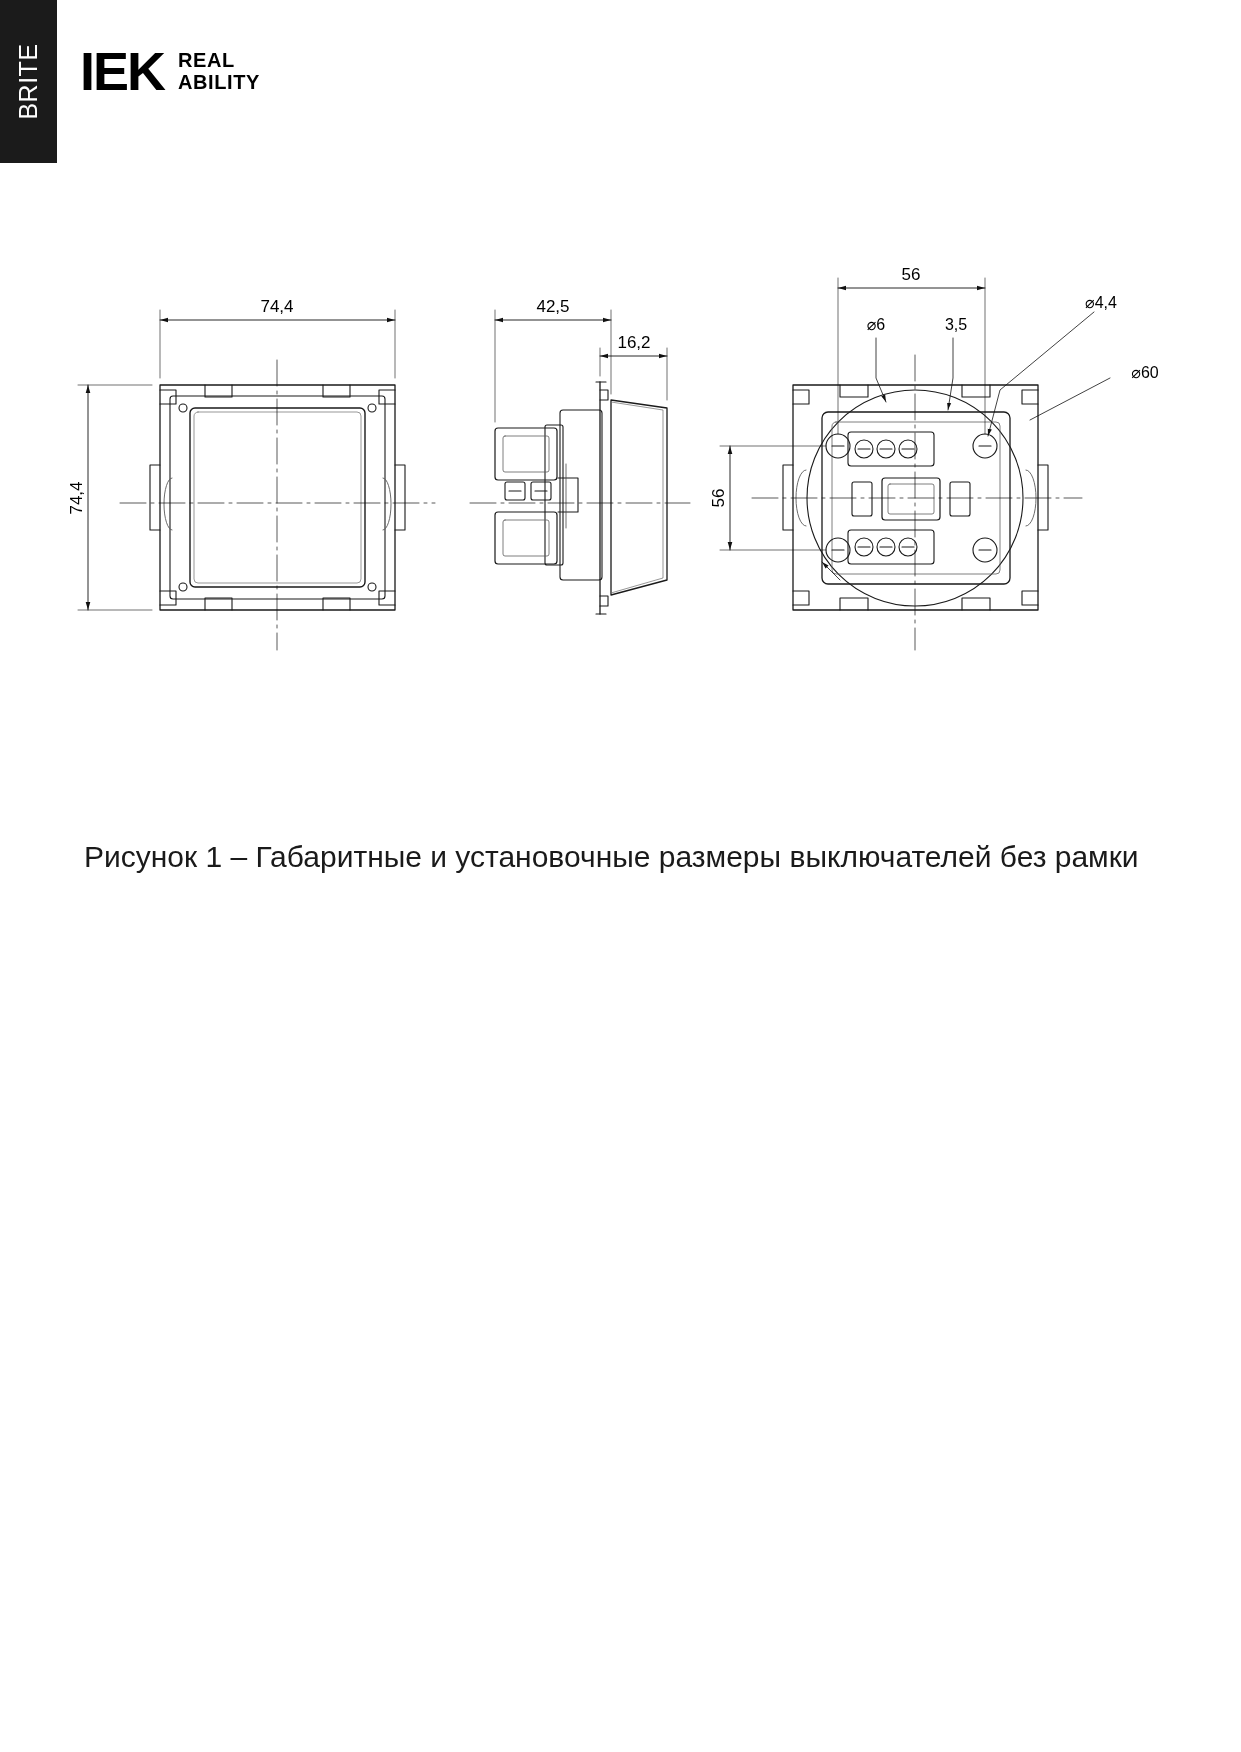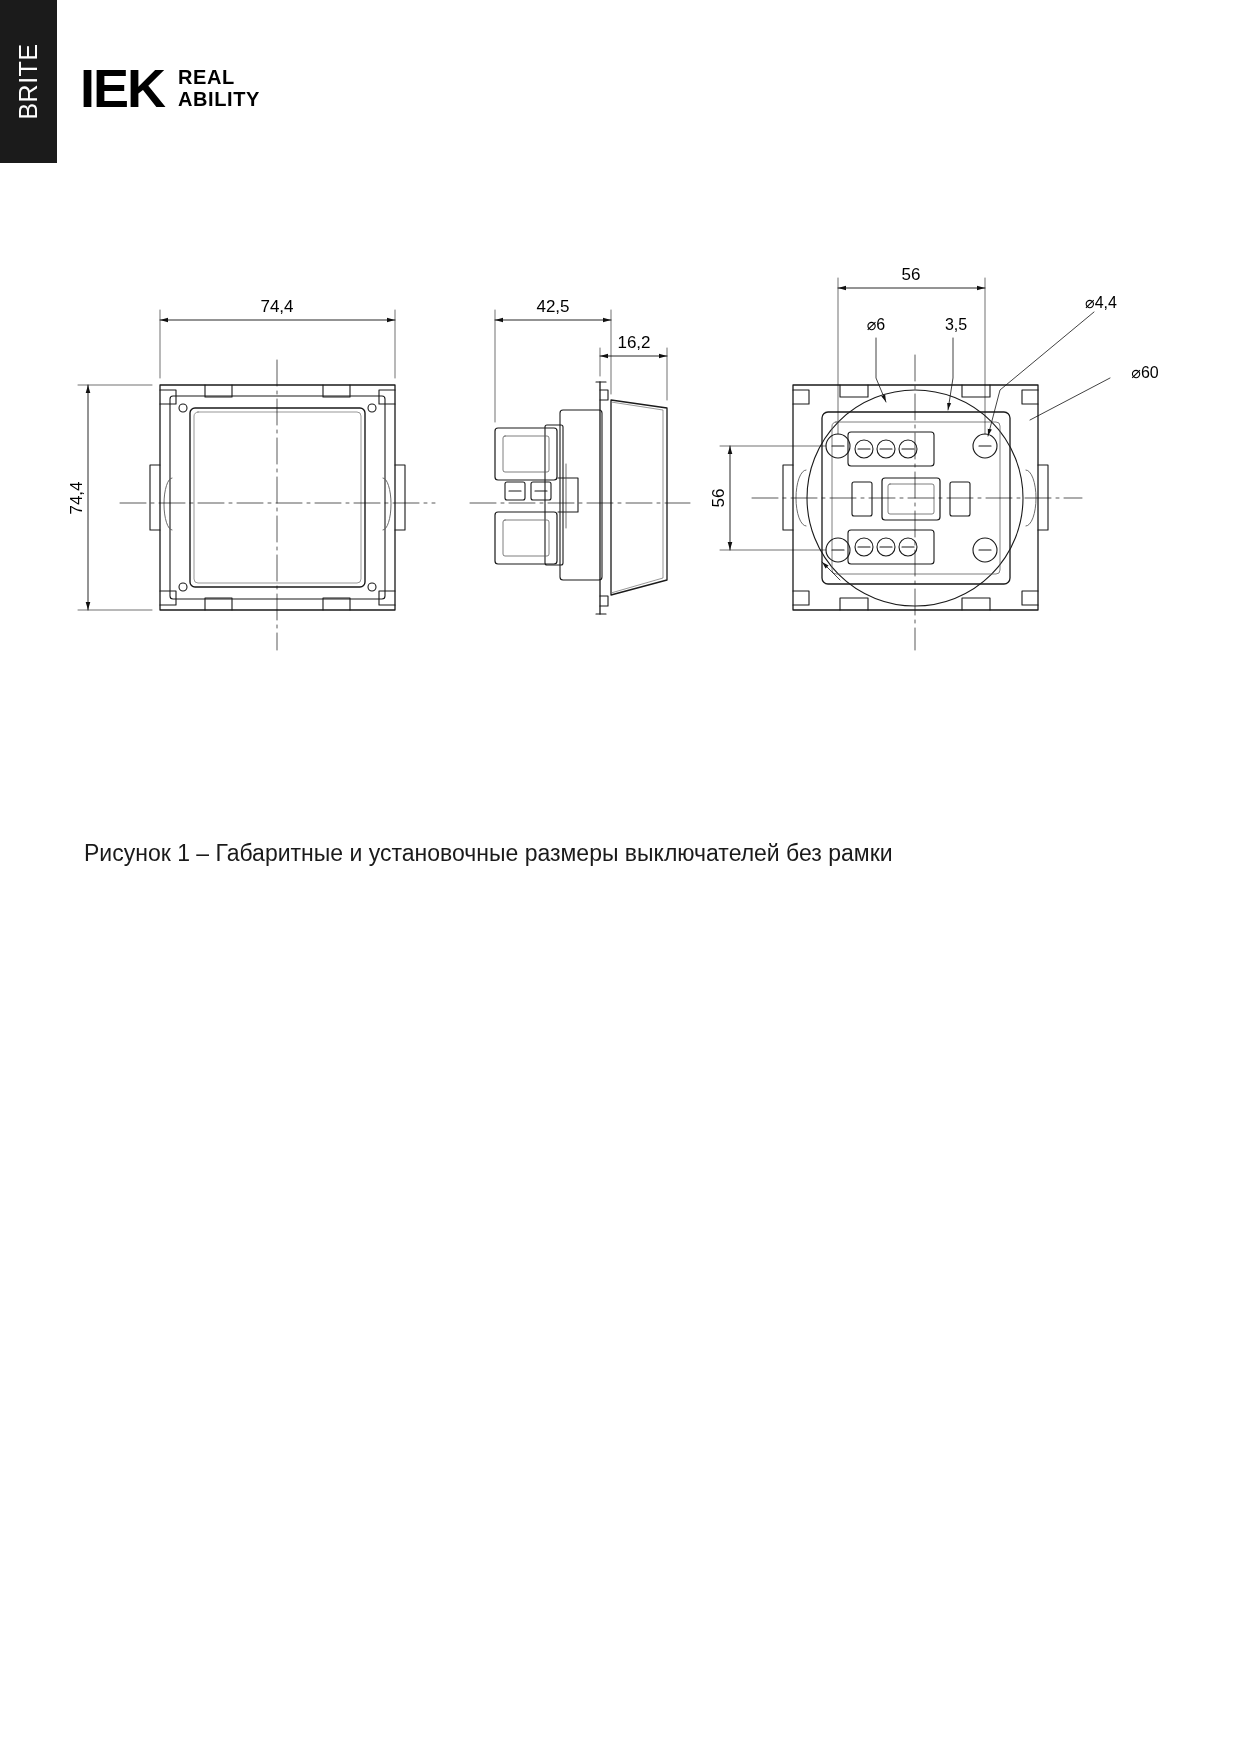--- a/index.html
+++ b/index.html
@@ -46,21 +46,21 @@
     font-size: 25px;
     letter-spacing: 0.5px;
     display: flex;
     align-items: center;
     justify-content: center;
     font-family: "Liberation Sans", sans-serif;
   }
   #logo-block {
     position: absolute;
     left: 80px;
-    top: 53px;
+    top: 36px;
     height: 70px;
     display: flex;
     align-items: center;
   }
   #logo-mark {
     font-size: 54px;
     font-weight: bold;
     letter-spacing: -2px;
     line-height: 1;
     font-family: "Liberation Sans", sans-serif;
@@ -83,21 +83,21 @@
     height: 470px;
   }
   #drawing-svg { display: block; }
 
   
   #figure-caption {
     position: absolute;
     left: 84px;
     top: 840px;
     width: 1080px;
-    font-size: 23px;
+    font-size: 30px;
     color: #1a1a1a;
     font-family: "Liberation Sans", sans-serif;
   }
 
   .dimtext { font-family: "Liberation Sans", sans-serif; font-size: 17px; fill: #000; }
   .dimtext-sm { font-family: "Liberation Sans", sans-serif; font-size: 16px; fill: #000; }
 </style>
 </head>
 <body>
 

